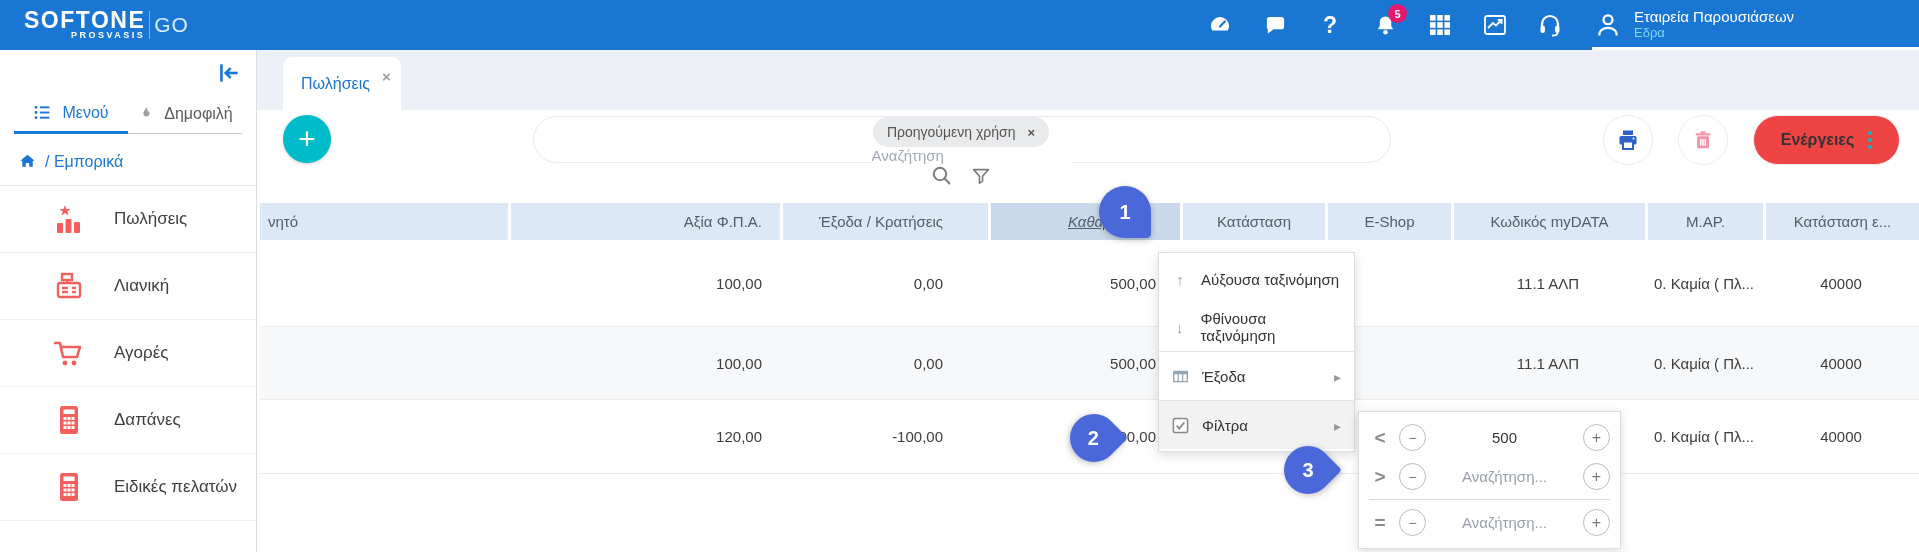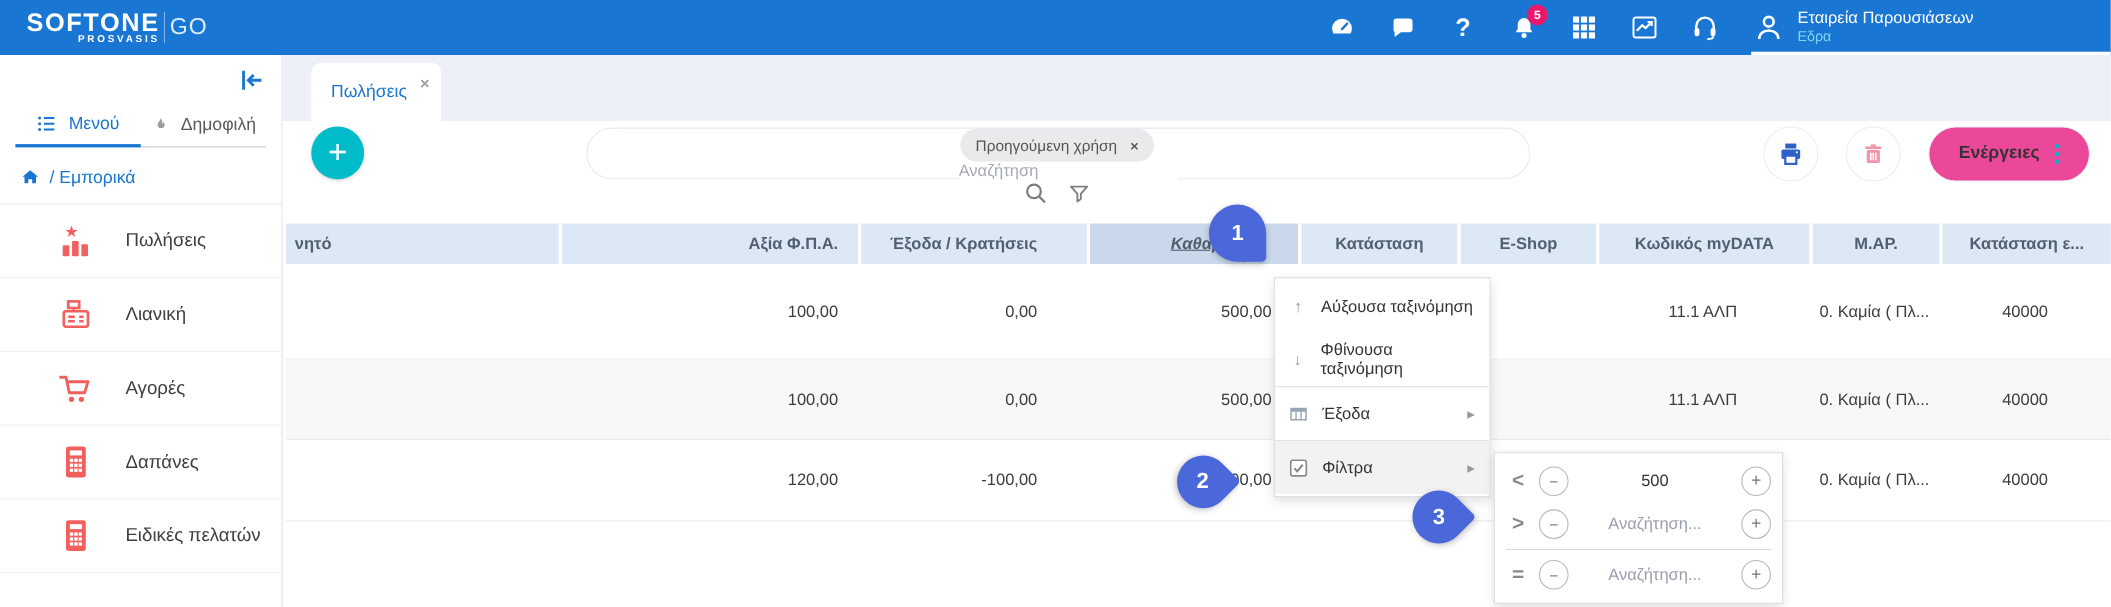--- a/index.html
+++ b/index.html
@@ -52,29 +52,29 @@
   .searchbar { position:absolute; left:276px; top:6px; width:858px; height:47px; border:1px solid #e4e9f2; border-radius:24px; display:flex; align-items:center; padding:0 16px 0 14px; background:#fff;flex-direction:column; }
   .chip { display:flex; align-items:center; gap:12px; background:#e9eaec; border-radius:16px; padding:7px 14px; font-size:14px; color:#555; white-space:nowrap; cursor:default; }
   .chip-close { color:#555; font-weight:700; font-size:13px; cursor:pointer; }
   .chip-close::before { content:"×"; }
   .search-input { flex:1; border:none; outline:none; font-size:15px; color:#000000; margin-left:20px; font-family:"Liberation Sans", sans-serif; }
   .search-input::placeholder { color:#a4aab5; }
   .sb-icons { display:flex; align-items:center; gap:16px; }
   .round-btn { position:absolute; top:5px; width:50px; height:50px; border-radius:50%; border:1px solid #e9edf5; background:#fff; display:flex; align-items:center; justify-content:center; cursor:pointer; }
   .print-btn { left:1346px; }
   .trash-btn { left:1421px; }
-  .actions-btn { position:absolute; left:1496px; top:5px; width:147px; height:50px; border-radius:25px; border:1px solid #e9edf5; background:#ec4899; display:flex; align-items:center; justify-content:center; gap:14px; cursor:pointer; }
+  .actions-btn { position:absolute; left:1496px; top:5px; width:147px; height:50px; border-radius:25px; border:1px solid #e9edf5; background:#ef4444; display:flex; align-items:center; justify-content:center; gap:14px; cursor:pointer; }
   .actions-label { font-size:16px; font-weight:700; color:#333; }
   .dots { display:flex; flex-direction:column; gap:3px; }
   .dots span { width:4px; height:4px; border-radius:50%; background:#00bcca; }
 
   
   .table { margin-left:3px; width:1659px; }
   .grid-row { display:grid; grid-template-columns:248px 272px 208px 192px 145px 126px 194px 118px 156px; }
-  .th { background:#dce8f5; color:#51606f; font-size:15px; font-weight:700; height:37px; display:flex; align-items:center; justify-content:center; border-left:3px solid #fff; cursor:pointer; }
+  .th { background:#dce8f5; color:#51606f; font-size:15px; font-weight:400; height:37px; display:flex; align-items:center; justify-content:center; border-left:3px solid #fff; cursor:pointer; }
   .th:first-child { border-left:none; justify-content:flex-start; padding-left:8px; }
   .th-sorted { background:#c9d9eb; justify-content:flex-end; padding-right:0; }
   .sorted-label { font-style:italic; text-decoration:underline; margin-right:10px; }
   .th-dd { width:26px; height:100%; border-left:1px solid #b3c6da; display:flex; align-items:center; justify-content:center; cursor:pointer; }
   .caret::before { content:"▾"; color:#667; font-size:12px; }
   .trow { border-bottom:1px solid #ececec; }
   .row-0 { height:87px; }
   .row-1 { height:73px; background:#f7f8fa; }
   .row-2 { height:74px; }
   .cell { display:flex; align-items:center; font-size:15px; color:#3d3d3d; }

